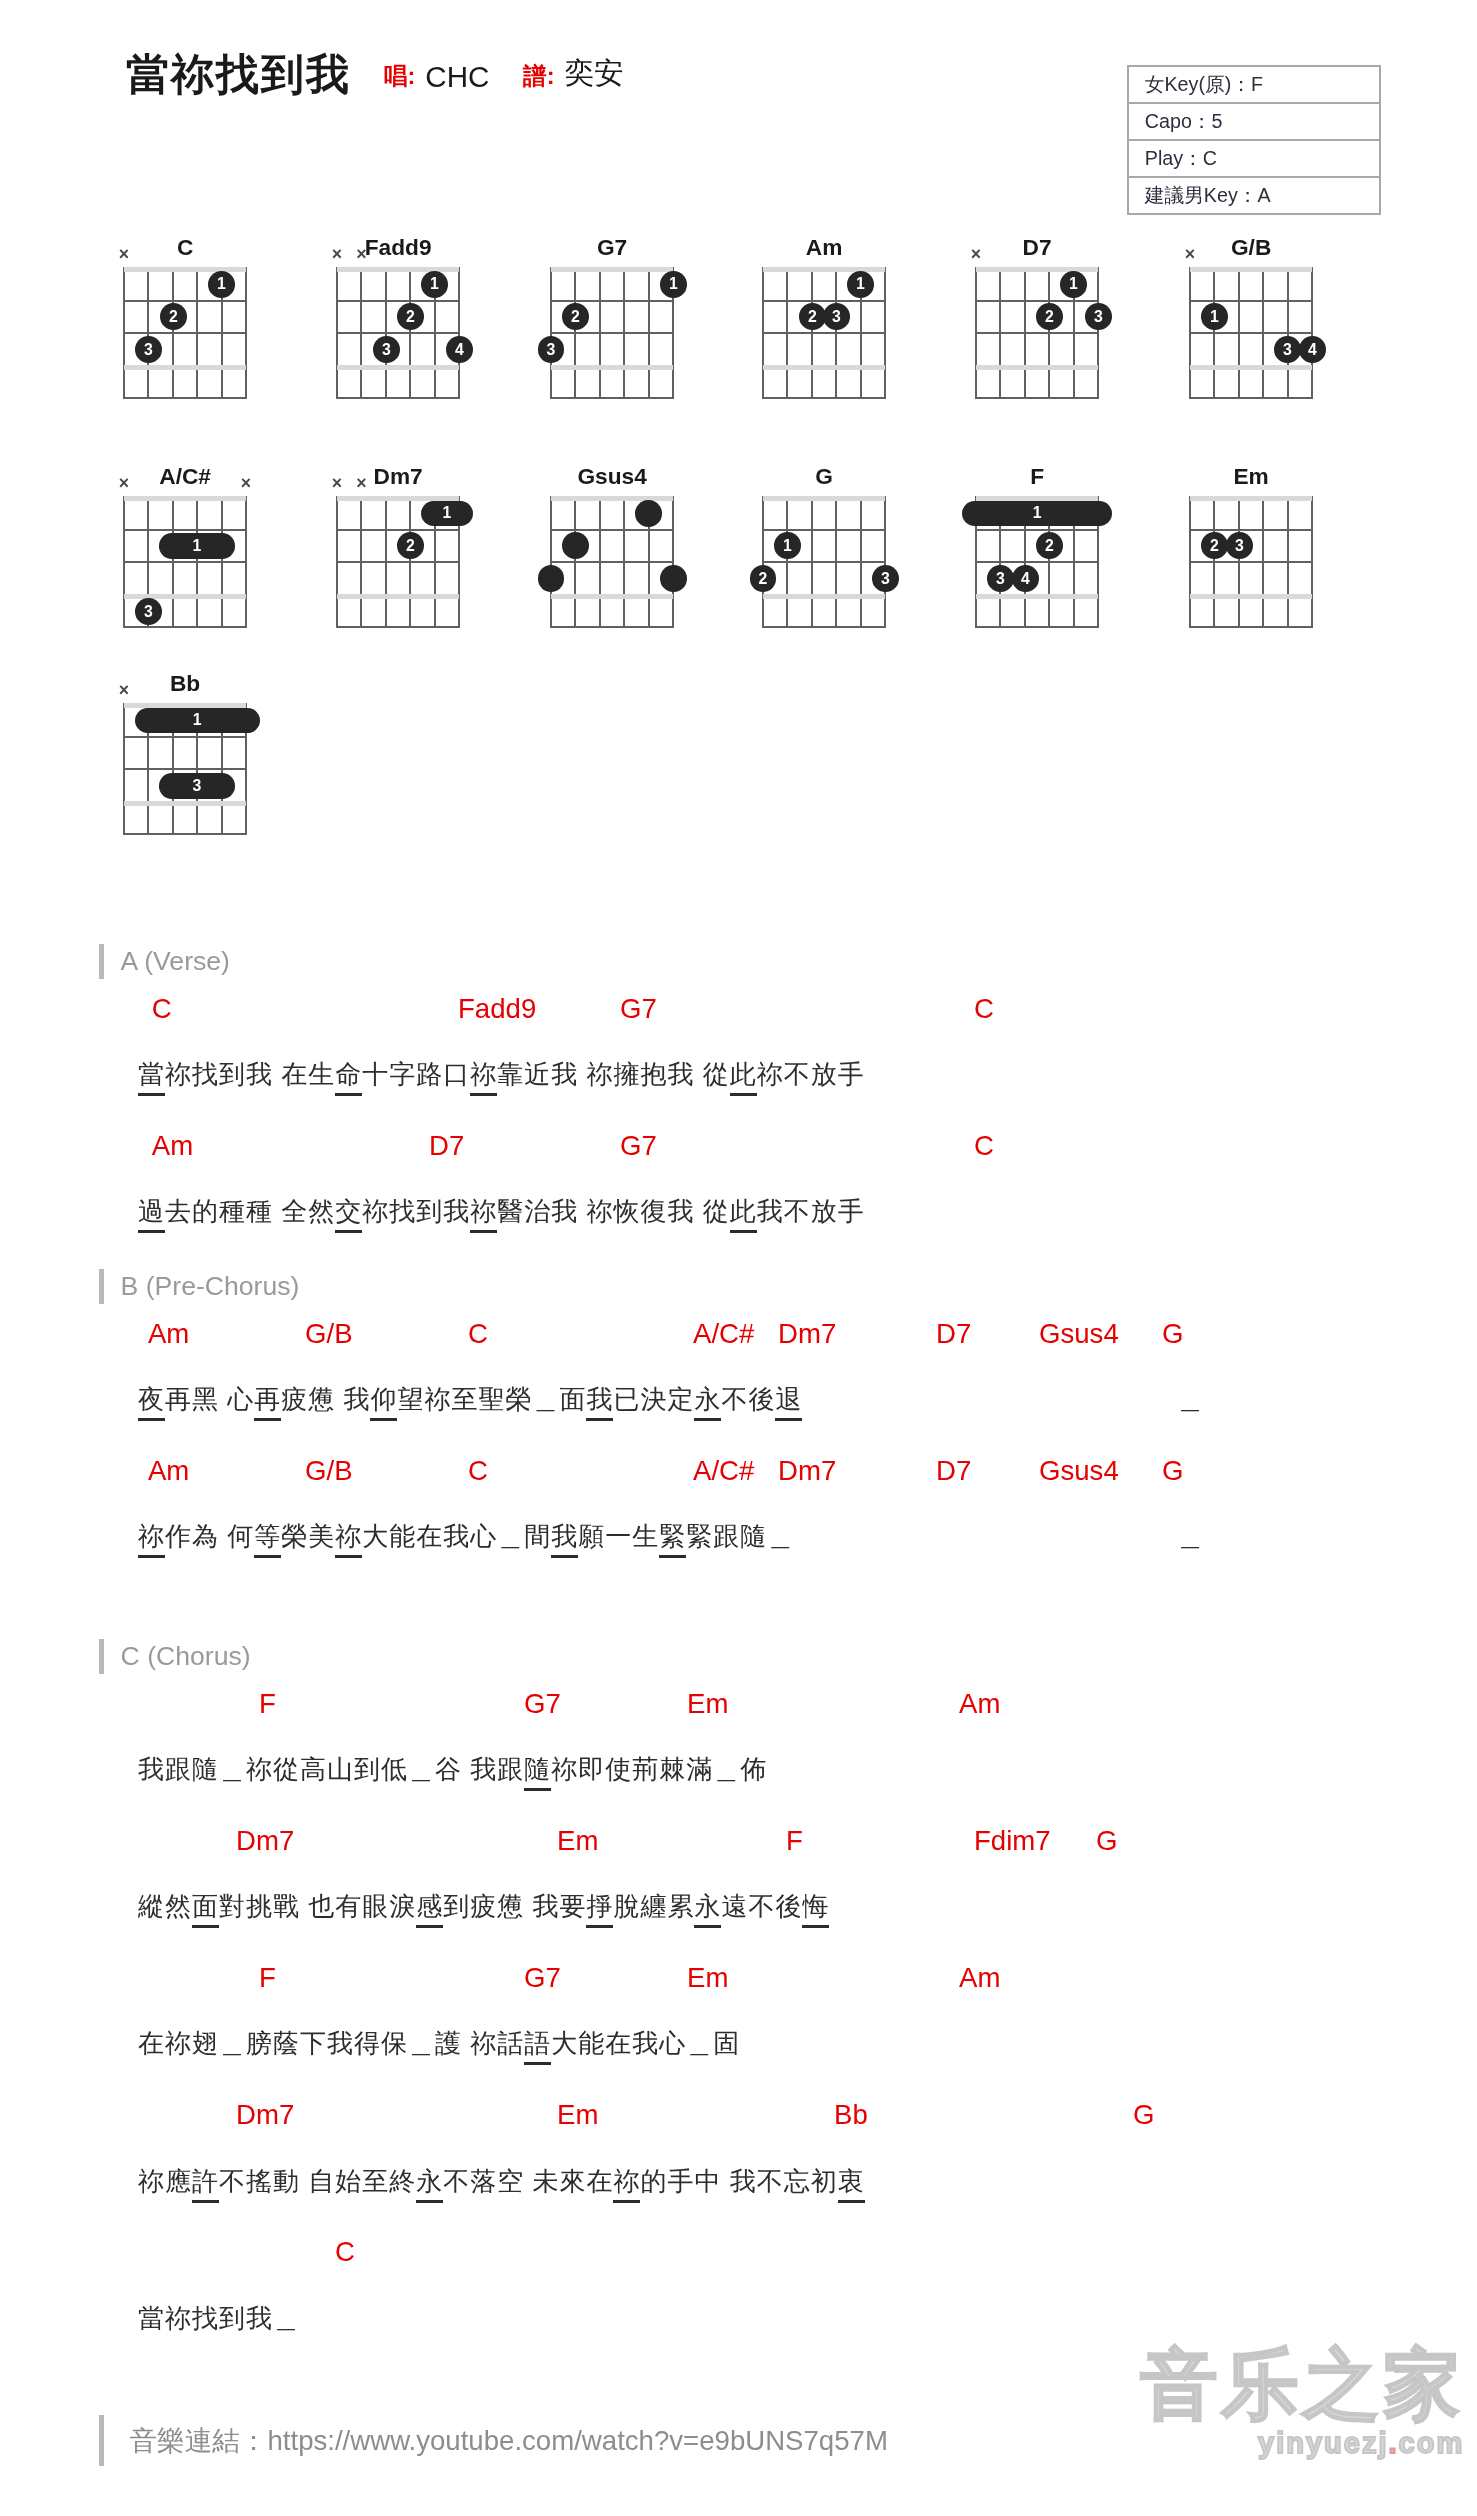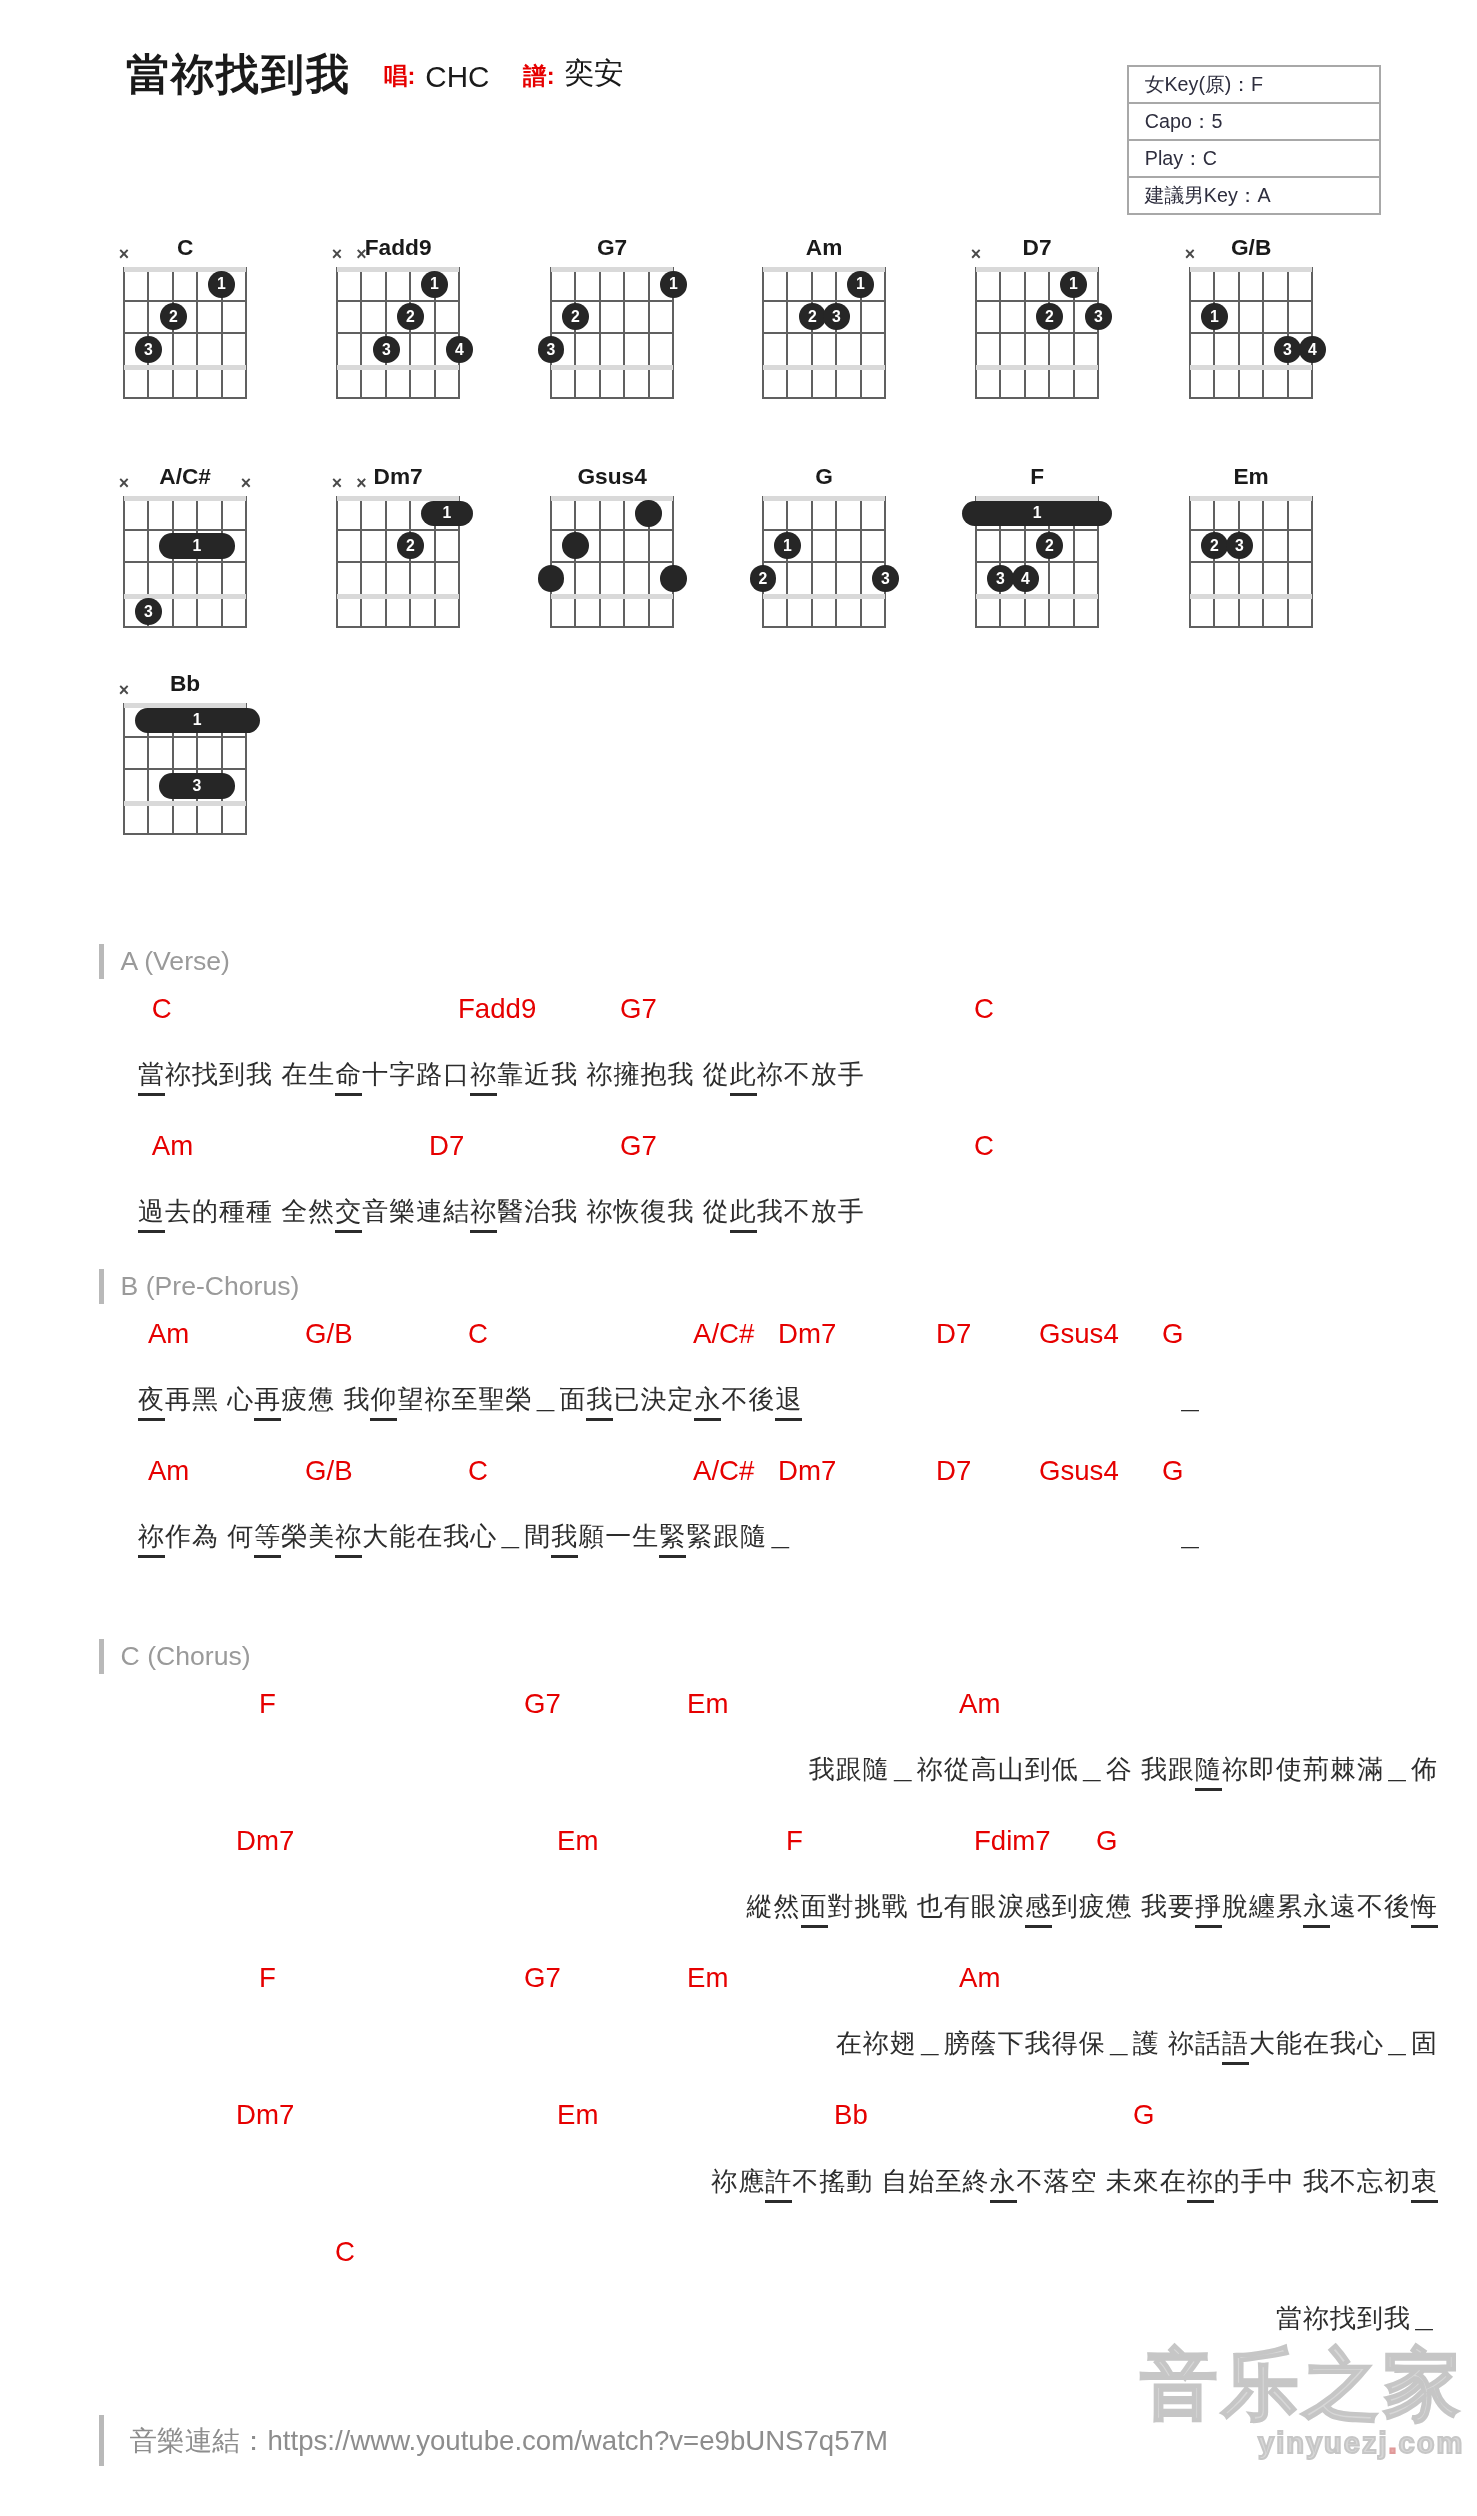--- a/index.html
+++ b/index.html
@@ -32,21 +32,21 @@
   .hl.light{background:#d9d9d9;height:4.9px;}
   .dot{position:absolute;width:26.6px;height:26.6px;border-radius:50%;background:#262626;color:#fff;
        font-size:15.8px;font-weight:700;display:flex;align-items:center;justify-content:center;}
   .barre{position:absolute;height:25.6px;border-radius:12.8px;background:#262626;color:#fff;
          font-size:15.8px;font-weight:700;display:flex;align-items:center;justify-content:center;}
   .mute{position:absolute;top:-23.6px;font-size:17.7px;font-weight:700;color:#4a4a4a;
         transform:translateX(-50%);}
 
   
   .sec{position:absolute;left:138px;width:1300px;}
-  .sec-0{top:942px;} .sec-1{top:1267px;} .sec-2{top:1637px;text-align:right;}
+  .sec-0{top:942px;} .sec-1{top:1267px;} .sec-2{top:1637px;}
   .sec-header{display:flex;align-items:center;gap:16.7px;height:39px;}
   .sec-bar{width:4.9px;height:35px;background:#b9b9b9;margin-left:-39px;}
   .sec-title{font-size:26.6px;color:#9a9a9a;}
   .chord-line{position:relative;height:33px;margin-top:11.8px;}
   .lyric-line + .chord-line{margin-top:25.6px;}
   .chord{position:absolute;top:0;color:#e60000;font-size:27.6px;font-weight:500;white-space:nowrap;}
   .lyric-line{position:relative;height:47px;margin-top:31.5px;font-size:26px;color:#2d2d2d;
               white-space:nowrap;letter-spacing:1px;}
   .lseg{display:inline-block;}
   .lseg.u{border-bottom:3px solid #2b2b2b;padding-bottom:1px;}
@@ -361,21 +361,21 @@
         <span class="chord" style="left: 482px;">G7</span>
         <span class="chord" style="left: 836px;">C</span>
       </div>
       <div class="lyric-line"><span class="lseg u">當</span><span class="lseg">祢找到我 在生</span><span class="lseg u">命</span><span class="lseg">十字路口 </span><span class="lseg u">祢</span><span class="lseg">靠近我 祢擁抱我 從</span><span class="lseg u">此</span><span class="lseg">祢不放手</span></div>
       <div class="chord-line">
         <span class="chord" style="left: 13.8px;">Am</span>
         <span class="chord" style="left: 291px;">D7</span>
         <span class="chord" style="left: 482px;">G7</span>
         <span class="chord" style="left: 836px;">C</span>
       </div>
-      <div class="lyric-line"><span class="lseg u">過</span><span class="lseg">去的種種 全然</span><span class="lseg u">交</span><span class="lseg">音樂連結 </span><span class="lseg u">祢</span><span class="lseg">醫治我 祢恢復我 從</span><span class="lseg u">此</span><span class="lseg">我不放手</span></div>
+      <div class="lyric-line"><span class="lseg u">過</span><span class="lseg">去的種種 全然</span><span class="lseg u">交</span><span class="lseg">祢找到我 </span><span class="lseg u">祢</span><span class="lseg">醫治我 祢恢復我 從</span><span class="lseg u">此</span><span class="lseg">我不放手</span></div>
     </div>
   <div class="sec sec-1" id="section-1">
       <div class="sec-header">
         <div class="sec-bar"></div>
         <div class="sec-title">B (Pre-Chorus)</div>
       </div>
       <div class="chord-line">
         <span class="chord" style="left: 9.9px;">Am</span>
         <span class="chord" style="left: 167px;">G/B</span>
         <span class="chord" style="left: 330px;">C</span>

